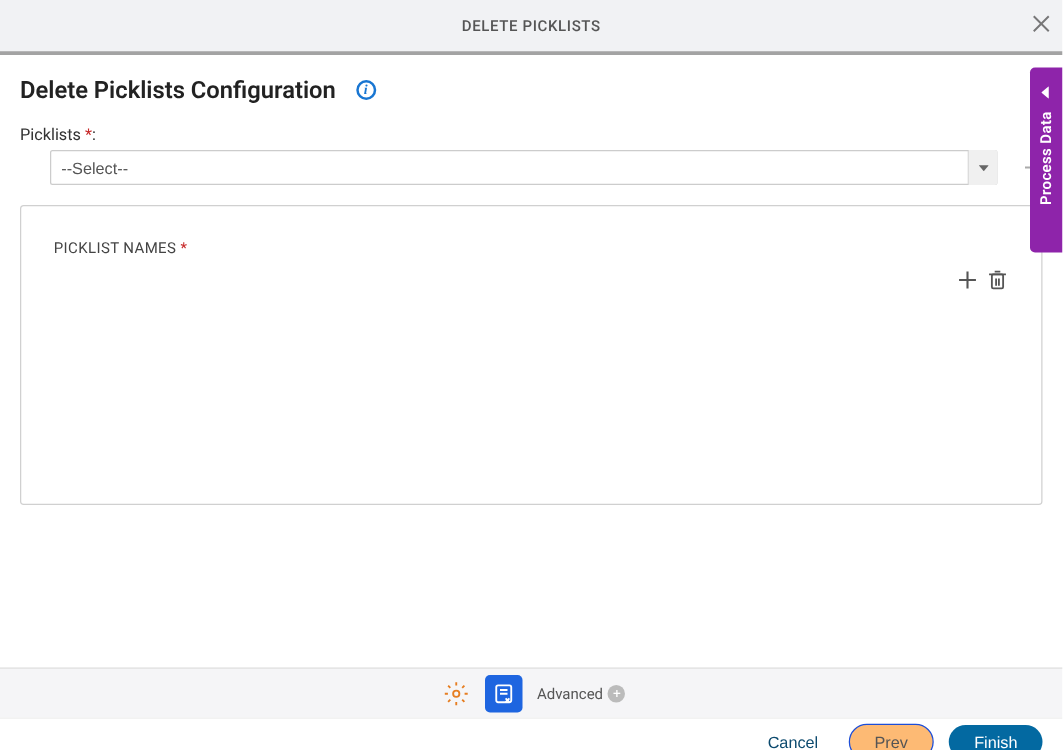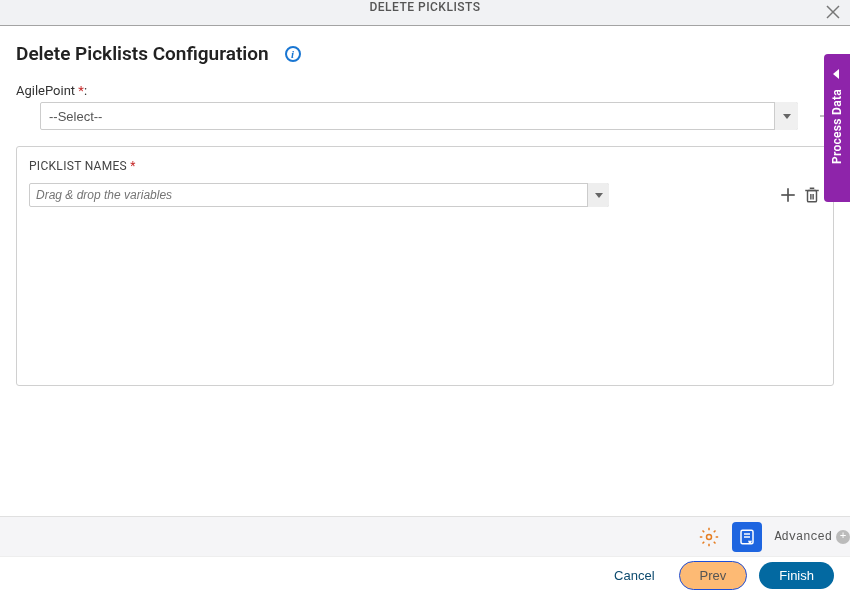--- a/index.html
+++ b/index.html
@@ -10,25 +10,26 @@
     body {
       font-family: -apple-system, BlinkMacSystemFont, "Segoe UI", Roboto, Arial, sans-serif;
       width: 850px;
       height: 600px;
       background: #fff;
       position: relative;
       overflow: hidden;
     }
     .header {
       background: #f1f2f4;
-      height: 26px;
-      display: flex;
+      height: 44px;
+      display: flex;
+      align-items: center;
       justify-content: center;
       position: relative;
-      border-bottom: 1px solid #a3a3a3;
+      border-bottom: 3px solid #a3a3a3;
     }
     .header-title {
       font-size: 12px;
       letter-spacing: 0.5px;
       color: #555;
       font-weight: 500;
     }
     .header-close {
       position: absolute;
       right: 10px;
@@ -128,21 +129,21 @@
       cursor: pointer;
       color: #aaa;
     }
     .add-icon svg {
       width: 16px;
       height: 16px;
     }
     .panel {
       border: 1px solid #d0d0d0;
       border-radius: 3px;
-      padding: 12px;
+      padding: 26px;
       min-height: 240px;
     }
     .panel-title {
       font-size: 12px;
       color: #444;
       letter-spacing: 0.3px;
       margin-bottom: 10px;
     }
     .panel-row {
       display: flex;
@@ -202,23 +203,22 @@
       font-size: 13px;
       font-style: italic;
       color: #b71c1c;
     }
     .toolbar {
       height: 40px;
       background: #f5f5f7;
       border-top: 1px solid #e0e0e0;
       display: flex;
       align-items: center;
-      justify-content: flex-end;
+      justify-content: center;
       gap: 8px;
-      font-family: Liberation Mono, monospace;
     }
     .toolbar-icon {
       width: 30px;
       height: 30px;
       display: flex;
       align-items: center;
       justify-content: center;
       cursor: pointer;
       border-radius: 4px;
     }
@@ -322,21 +322,21 @@
   </span>
 </div>
 
 <div class="content">
   <div class="page-title-row">
     <h1 class="page-title">Delete Picklists Configuration</h1>
     <span class="info-icon">i</span>
   </div>
 
   <label class="field-label">
-    <span>AgilePoint</span> <span class="required">*</span>:
+    <span>Picklists</span> <span class="required">*</span>:
   </label>
 
   <div class="select-row">
     <div class="select-wrapper">
       <button class="select-input">--Select--</button>
       <span class="select-dropdown-btn">
         <svg viewBox="0 0 10 6">
             <polygon points="0,0 10,0 5,6"></polygon>
           </svg>
       </span>
@@ -347,28 +347,20 @@
           <line x1="2" y1="8" x2="14" y2="8"></line>
         </svg>
     </span>
   </div>
 
   <div class="panel">
     <div class="panel-title">
       <span>PICKLIST NAMES</span> <span class="required">*</span>
     </div>
     <div class="panel-row">
-      <div class="variable-input-wrapper">
-        <input class="variable-input" placeholder="Drag &amp; drop the variables" style="">
-        <span class="variable-dropdown-btn">
-          <svg viewBox="0 0 10 6">
-              <polygon points="0,0 10,0 5,6"></polygon>
-            </svg>
-        </span>
-      </div>
       <div class="row-actions">
         <span class="row-action">
           <svg viewBox="0 0 16 16" stroke="currentColor" stroke-width="1.5" fill="none">
               <line x1="8" y1="2" x2="8" y2="14"></line>
               <line x1="2" y1="8" x2="14" y2="8"></line>
             </svg>
         </span>
         <span class="row-action">
           <svg viewBox="0 0 16 16" stroke="currentColor" stroke-width="1.3" fill="none">
               <rect x="4" y="4" width="8" height="10" rx="1"></rect>

